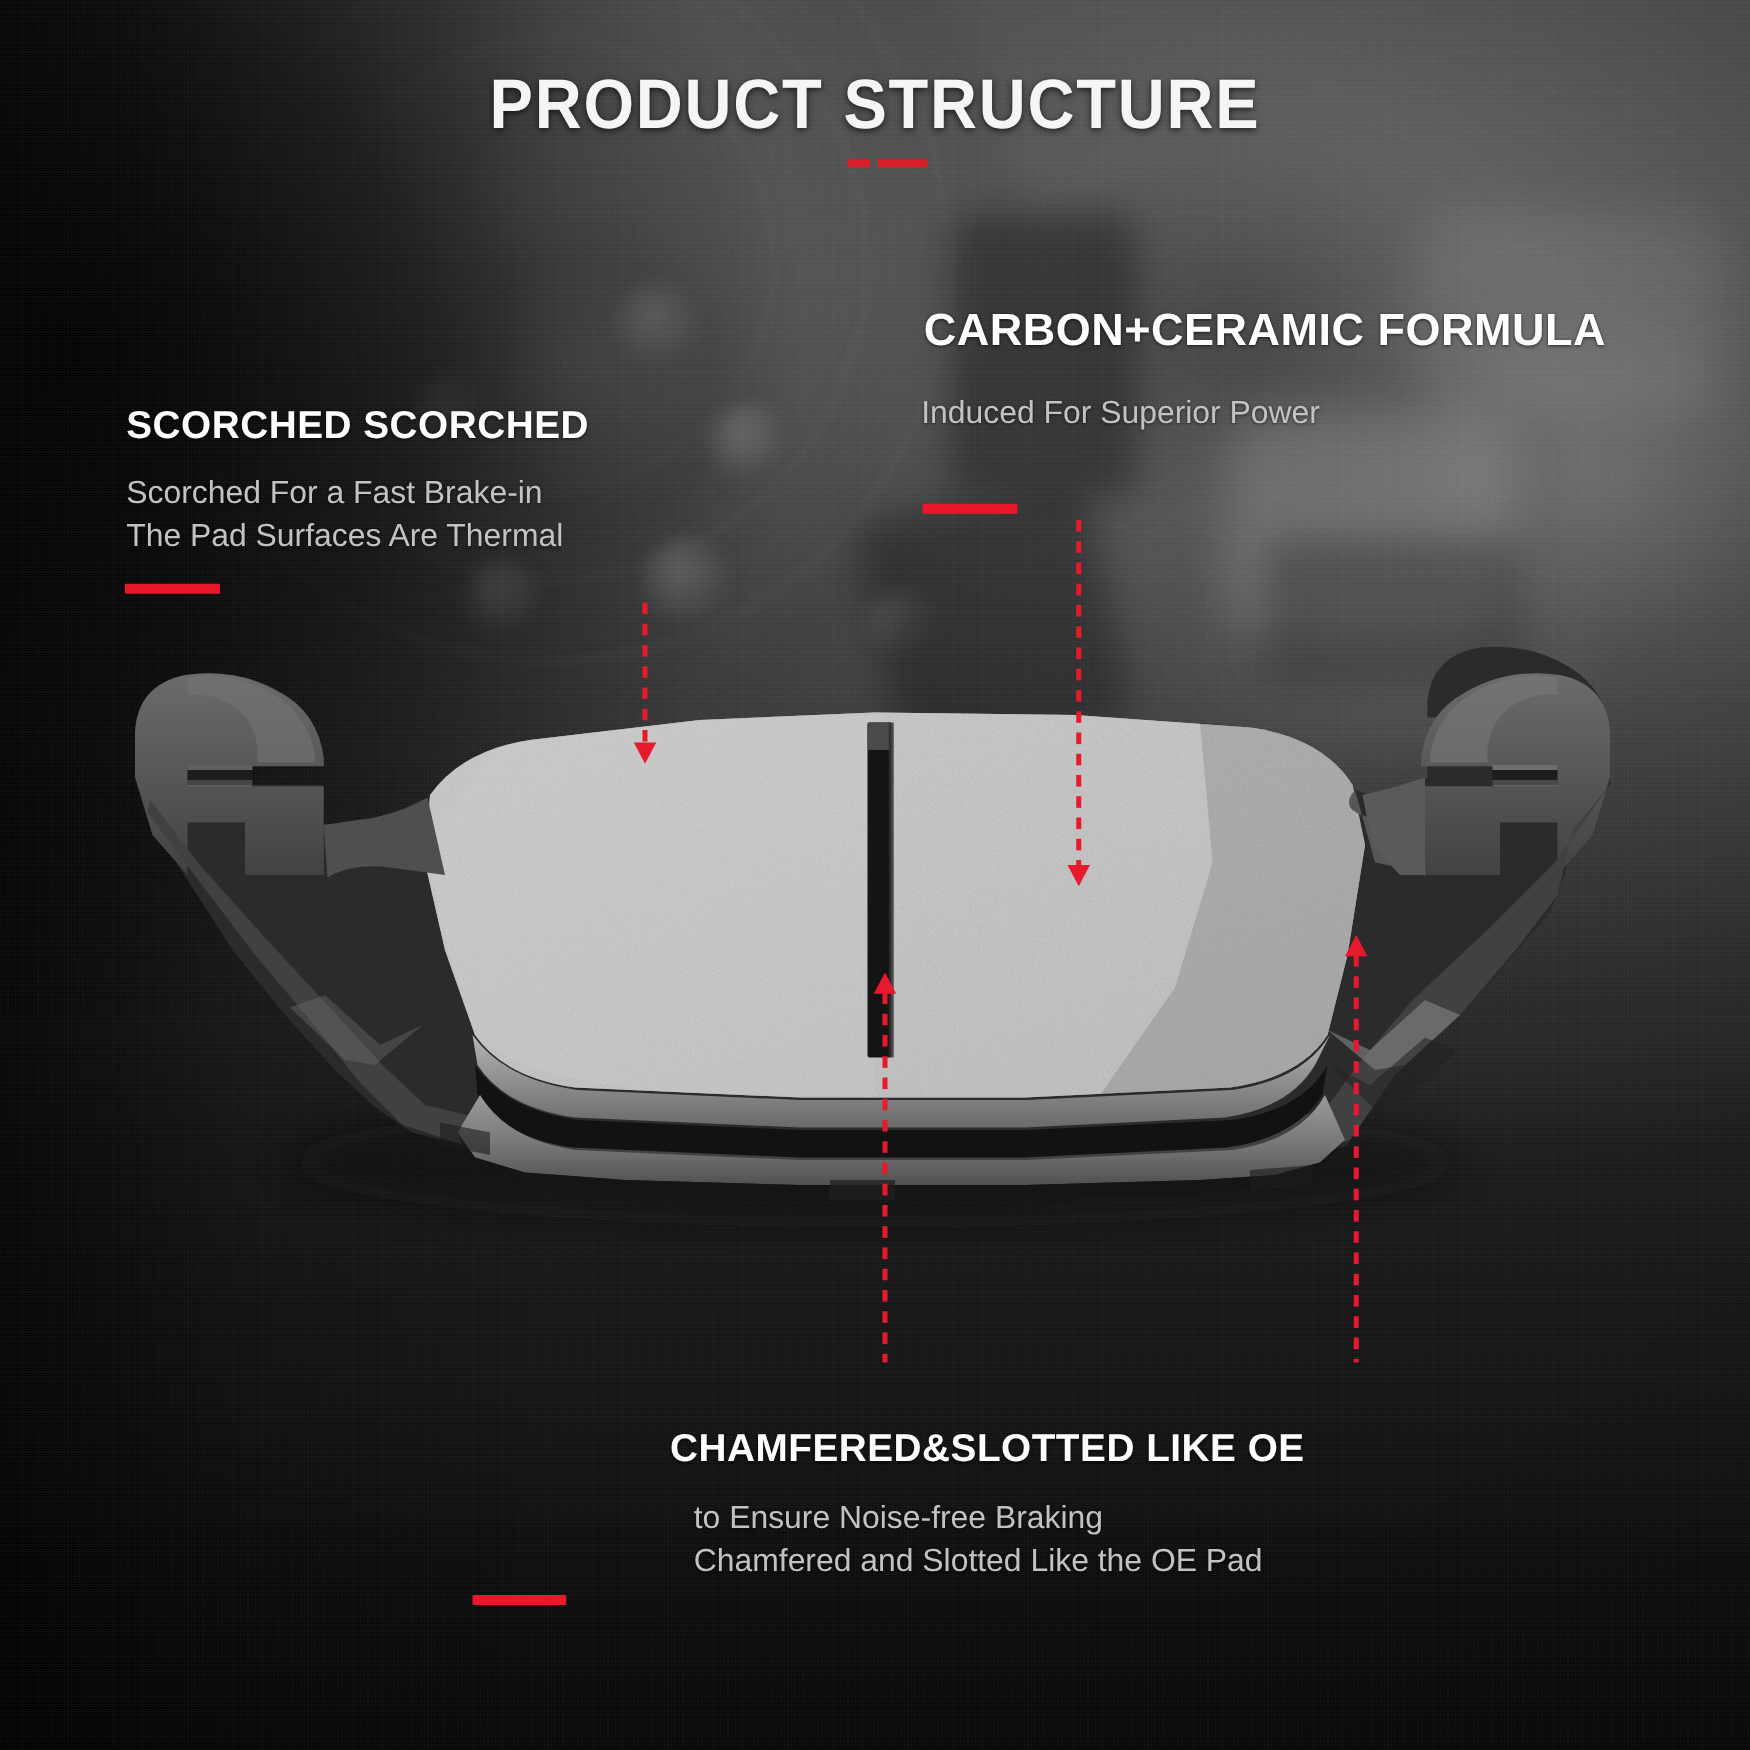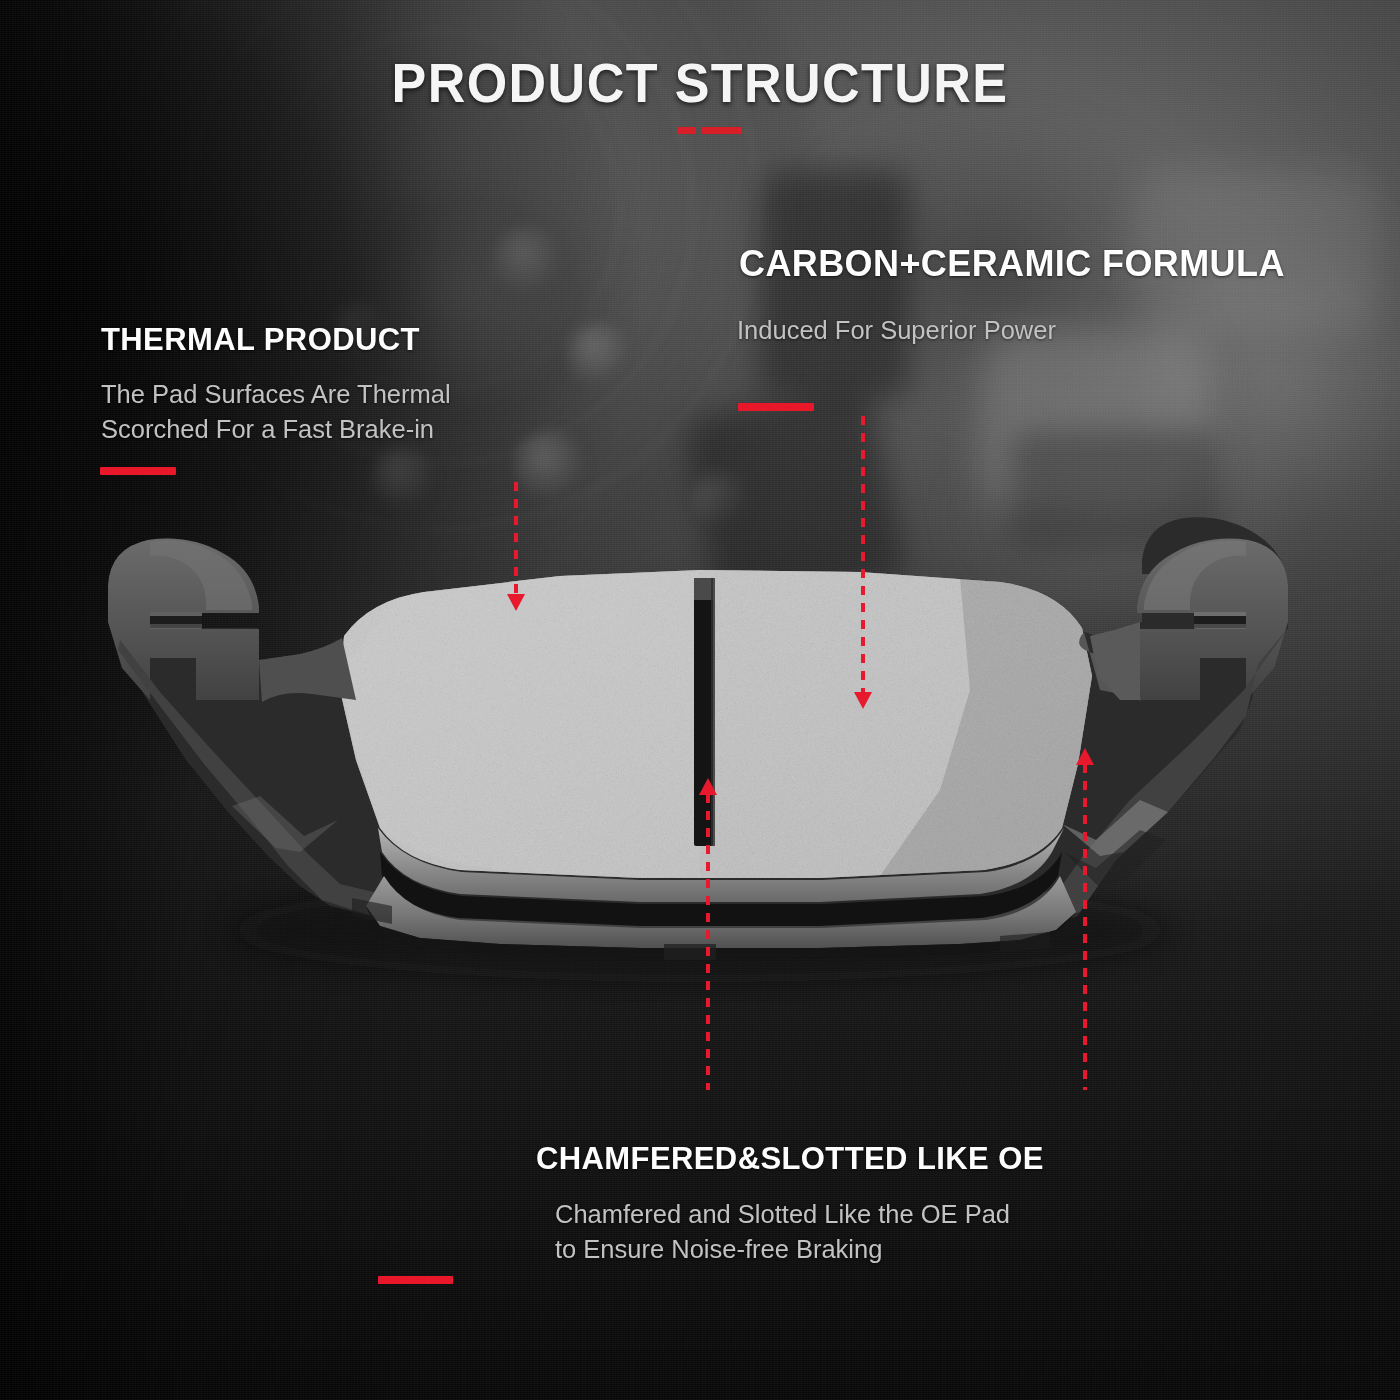--- a/index.html
+++ b/index.html
@@ -357,33 +357,33 @@
     <div class="head" style="top:0;"></div>
     <div class="stem" style="top:16px; height:326px;"></div>
   </div>
 
   <div id="title" class="heading" style="position:absolute;">PRODUCT STRUCTURE</div>
   <div id="title-accent">
     <i class="a"></i>
     <i class="b"></i>
   </div>
 
-  <div id="h-thermal" class="heading">THERMAL PRODUCT</div>
+  <div id="h-thermal" class="heading">SCORCHED SCORCHED</div>
   <div id="b-thermal" class="body">
+    <span>Scorched For a Fast Brake-in</span>
     <span>The Pad Surfaces Are Thermal</span>
-    <span>Scorched For a Fast Brake-in</span>
   </div>
   <div id="r-thermal" class="rule"></div>
 
   <div id="h-carbon" class="heading">CARBON+CERAMIC FORMULA</div>
   <div id="b-carbon" class="body">
     <span>Induced For Superior Power</span>
   </div>
   <div id="r-carbon" class="rule"></div>
 
   <div id="h-chamfer" class="heading">CHAMFERED&amp;SLOTTED LIKE OE</div>
   <div id="b-chamfer" class="body">
+    <span>to Ensure Noise-free Braking</span>
     <span>Chamfered and Slotted Like the OE Pad</span>
-    <span>to Ensure Noise-free Braking</span>
   </div>
   <div id="r-chamfer" class="rule"></div>
 
 </div>
 
 </body></html>

